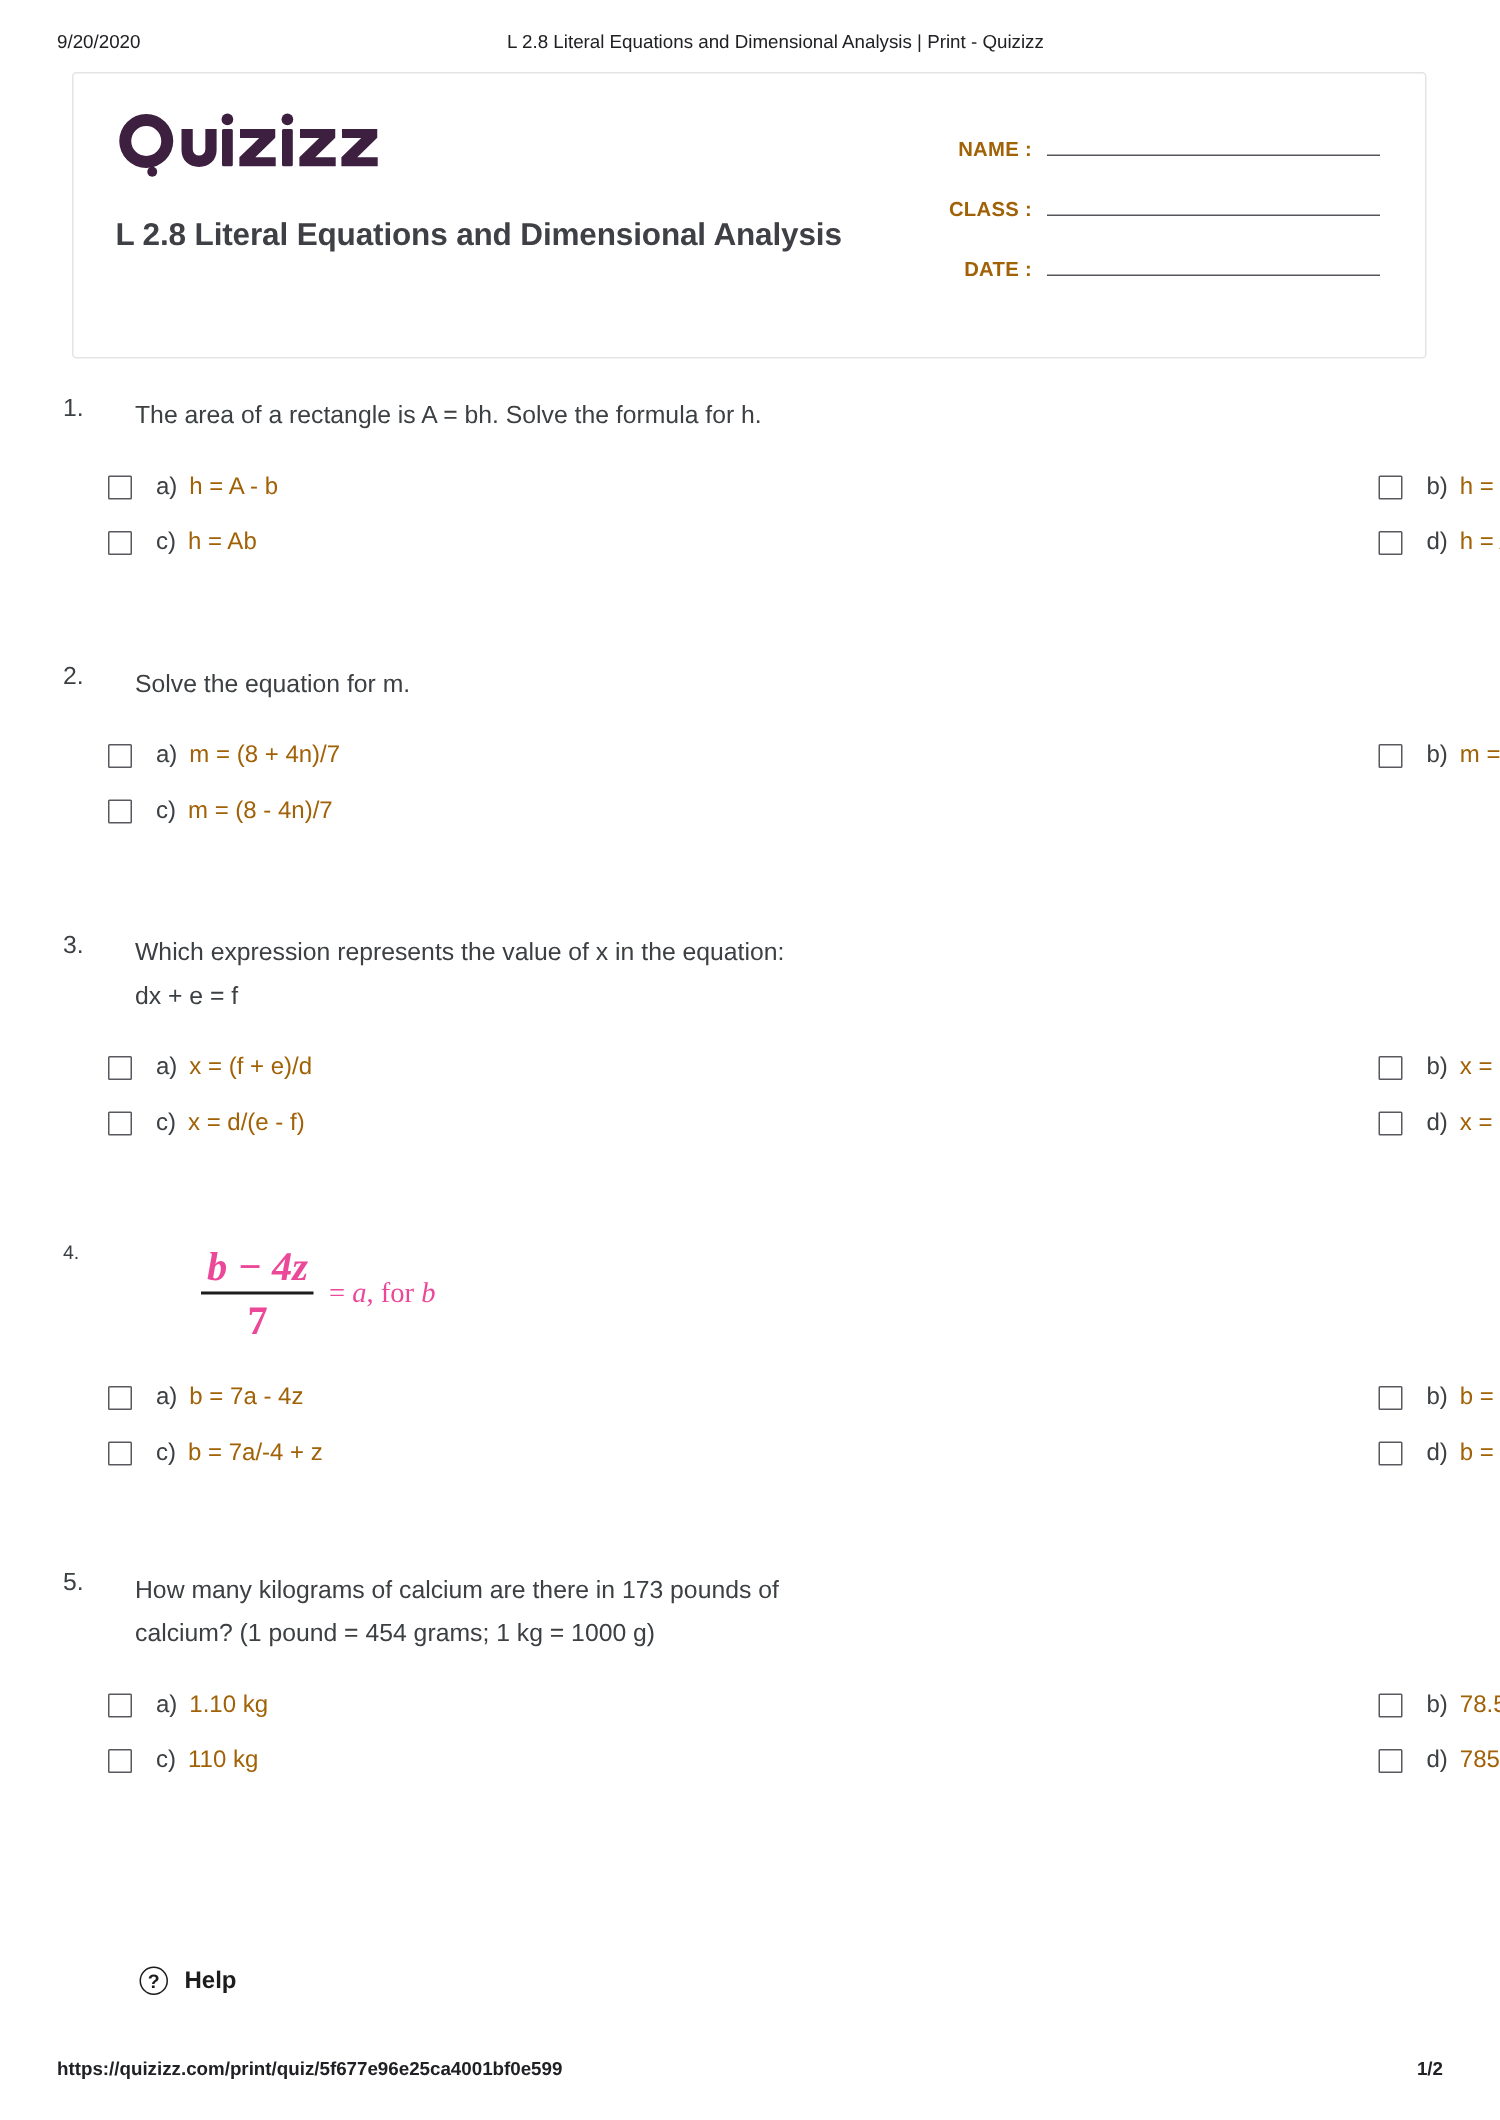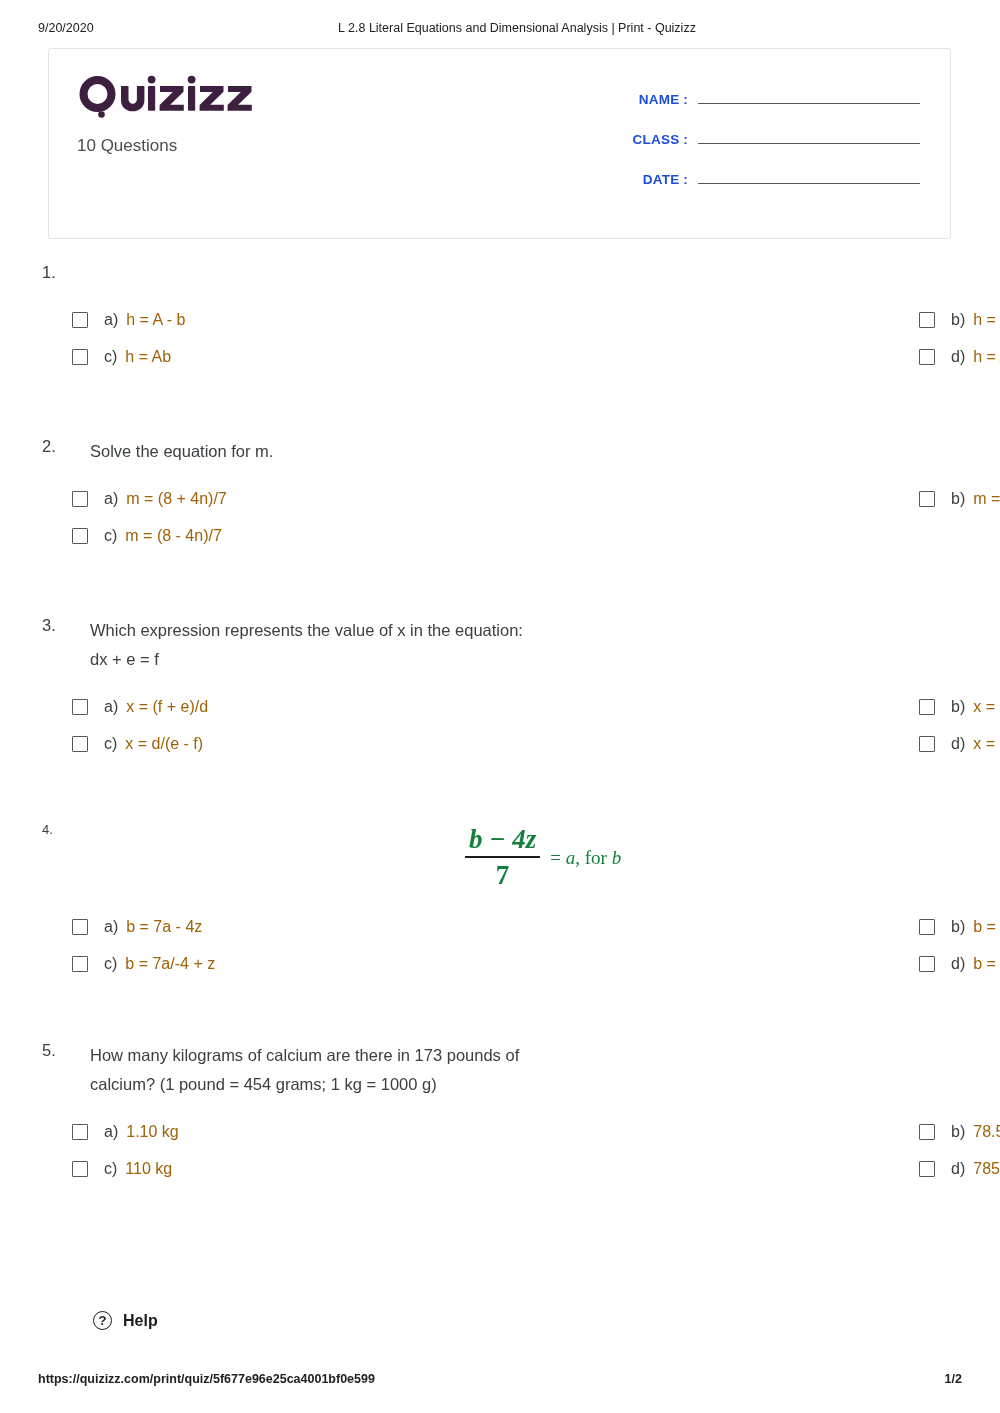--- a/index.html
+++ b/index.html
@@ -90,21 +90,21 @@
   .field-row {
     display: flex;
     align-items: baseline;
     justify-content: flex-end;
     margin-bottom: 22px;
   }
   .field-row:last-child { margin-bottom: 0; }
   .field-label {
     font-size: 13.5px;
     font-weight: bold;
-    color: #1d4ed8;
+    color: #a16207;
     letter-spacing: 0.2px;
     white-space: nowrap;
     text-align: right;
     width: 62px;
     margin-right: 10px;
   }
   .field-line {
     width: 222px;
     border-bottom: 1.4px solid #55565b;
     height: 14px;
@@ -146,25 +146,24 @@
   }
   .q-text .q-sub {
     display: block;
   }
 
   
   .q-formula {
     padding-left: 62px;
     padding-top: 2px;
     font-family: "Liberation Serif", serif;
-    color: #15803d;
+    color: #ec4899;
     display: flex;
     align-items: center;
     height: 72px;
-    justify-content: center;
   }
   .frac {
     display: inline-flex;
     flex-direction: column;
     align-items: center;
     vertical-align: middle;
     margin-right: 10px;
   }
   .frac .num {
     font-size: 27px;
@@ -312,21 +311,21 @@
           <rect x="111" y="12" width="7.2" height="24.8" rx="1"></rect>
 
           <circle cx="114.6" cy="5.6" r="3.9"></circle>
 
           <path d="M123 12 h23.5 v5.8 L133.2 30.8 h13.6 v6 h-24.2v-5.9l13.2-12.9H123 Z"></path>
 
           <path d="M151 12 h23.5 v5.8 L161.2 30.8 h13.6 v6 h-24.2v-5.9l13.2-12.9H151 Z"></path>
         </g>
       </svg>
     </div>
-    <div class="quiz-count">10 Questions</div>
+    <div class="quiz-title">L 2.8 Literal Equations and Dimensional Analysis</div>
   </div>
 
   <div class="card-right">
     <div class="field-row">
       <span class="field-label">NAME :</span>
       <span class="field-line"></span>
     </div>
     <div class="field-row">
       <span class="field-label">CLASS :</span>
       <span class="field-line"></span>
@@ -336,20 +335,21 @@
       <span class="field-line"></span>
     </div>
   </div>
 </div>
 
 <div class="questions">
 
   <div class="question" style="margin-top:24px;">
     <div class="q-head">
       <span class="q-num">1.</span>
+      <div class="q-text">The area of a rectangle is A = bh. Solve the formula for h.</div>
     </div>
     <div class="options">
       <div class="option">
         <span class="checkbox"></span>
         <span class="opt-letter">a)</span>
         <span class="opt-text">h = A - b</span>
       </div>
       <div class="option col2">
         <span class="checkbox"></span>
         <span class="opt-letter">b)</span>

